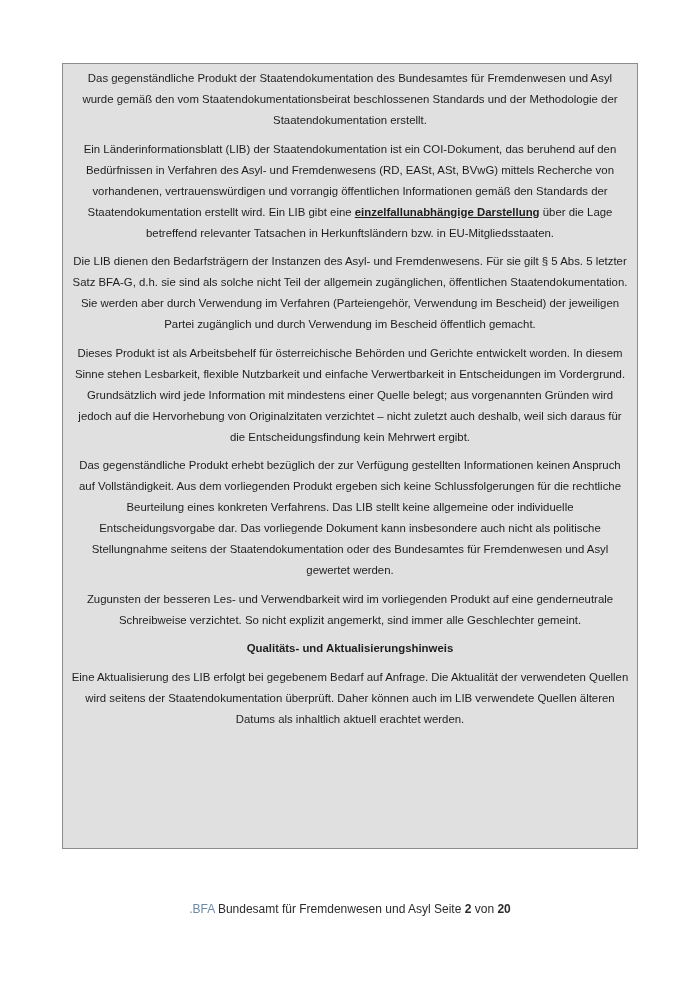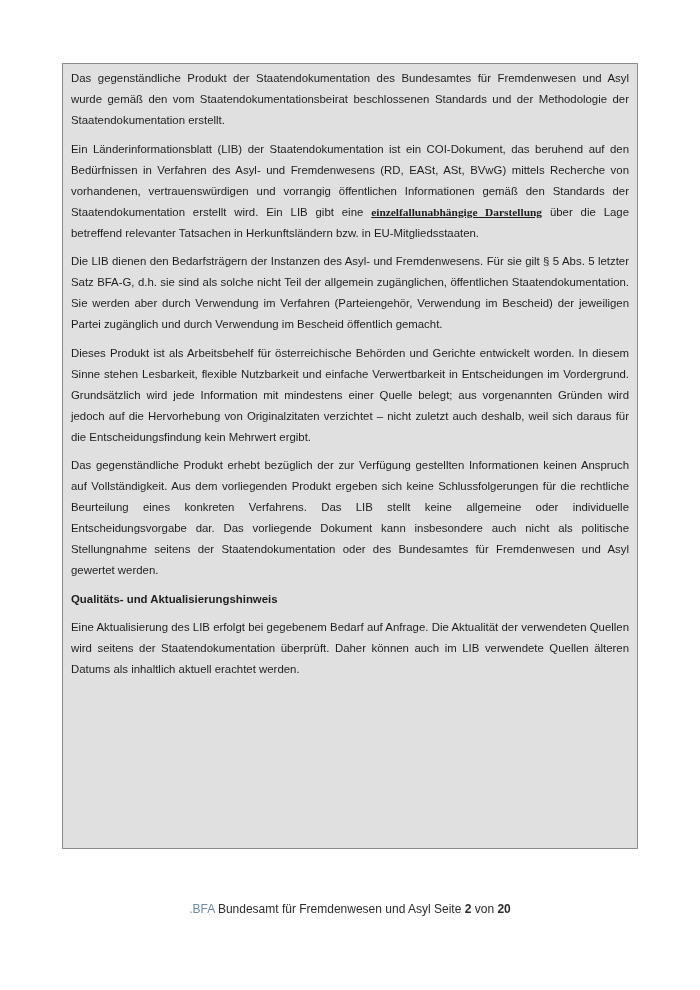--- a/index.html
+++ b/index.html
@@ -32,32 +32,32 @@
     background: var(--box-bg);
     border: 1px solid var(--box-border);
     padding: 4px 8px 7px 8px;
     color: var(--text-color);
     font-size: 11.4px;
     line-height: 21px;
     text-align: justify;
   }
   .content-box p {
     margin: 0 0 7.5px 0;
+    text-align: center;
   }
   .content-box p:last-child {
     margin-bottom: 7px;
   }
   .section-heading {
     font-weight: bold;
     text-align: left;
   }
   .em-bold-underline {
     font-weight: bold;
     text-decoration: underline;
-    font-family: Liberation Serif, serif;
   }
   .footer {
     position: absolute;
     left: 0;
     top: 903px;
     width: 700px;
     text-align: center;
     font-size: 12px;
     line-height: 12px;
     color: var(--footer-color);
@@ -74,20 +74,21 @@
 <body>
 
 <div class="page">
 
   <div class="content-box">
     <p>Das gegenständliche Produkt der Staatendokumentation des Bundesamtes für Fremdenwesen und Asyl wurde gemäß den vom Staatendokumentationsbeirat beschlossenen Standards und der Methodologie der Staatendokumentation erstellt.</p>
     <p><span>Ein Länderinformationsblatt (LIB) der Staatendokumentation ist ein COI-Dokument, das beruhend auf den Bedürfnissen in Verfahren des Asyl- und Fremdenwesens (RD, EASt, ASt, BVwG) mittels Recherche von vorhandenen, vertrauenswürdigen und vorrangig öffentlichen Informationen gemäß den Standards der Staatendokumentation erstellt wird. Ein LIB gibt eine </span><span class="em-bold-underline">einzelfallunabhängige Darstellung</span><span> über die Lage betreffend relevanter Tatsachen in Herkunftsländern bzw. in EU-Mitgliedsstaaten.</span></p>
     <p>Die LIB dienen den Bedarfsträgern der Instanzen des Asyl- und Fremdenwesens. Für sie gilt § 5 Abs. 5 letzter Satz BFA-G, d.h. sie sind als solche nicht Teil der allgemein zugänglichen, öffentlichen Staatendokumentation. Sie werden aber durch Verwendung im Verfahren (Parteiengehör, Verwendung im Bescheid) der jeweiligen Partei zugänglich und durch Verwendung im Bescheid öffentlich gemacht.</p>
     <p>Dieses Produkt ist als Arbeitsbehelf für österreichische Behörden und Gerichte entwickelt worden. In diesem Sinne stehen Lesbarkeit, flexible Nutzbarkeit und einfache Verwertbarkeit in Entscheidungen im Vordergrund. Grundsätzlich wird jede Information mit mindestens einer Quelle belegt; aus vorgenannten Gründen wird jedoch auf die Hervorhebung von Originalzitaten verzichtet – nicht zuletzt auch deshalb, weil sich daraus für die Entscheidungsfindung kein Mehrwert ergibt.</p>
     <p>Das gegenständliche Produkt erhebt bezüglich der zur Verfügung gestellten Informationen keinen Anspruch auf Vollständigkeit. Aus dem vorliegenden Produkt ergeben sich keine Schlussfolgerungen für die rechtliche Beurteilung eines konkreten Verfahrens. Das LIB stellt keine allgemeine oder individuelle Entscheidungsvorgabe dar. Das vorliegende Dokument kann insbesondere auch nicht als politische Stellungnahme seitens der Staatendokumentation oder des Bundesamtes für Fremdenwesen und Asyl gewertet werden.</p>
+    <p>Zugunsten der besseren Les- und Verwendbarkeit wird im vorliegenden Produkt auf eine genderneutrale Schreibweise verzichtet. So nicht explizit angemerkt, sind immer alle Geschlechter gemeint.</p>
     <p class="section-heading">Qualitäts- und Aktualisierungshinweis</p>
     <p>Eine Aktualisierung des LIB erfolgt bei gegebenem Bedarf auf Anfrage. Die Aktualität der verwendeten Quellen wird seitens der Staatendokumentation überprüft. Daher können auch im LIB verwendete Quellen älteren Datums als inhaltlich aktuell erachtet werden.</p>
   </div>
 
   <div class="footer">
     <span class="logo">.BFA</span>
     <span>Bundesamt für Fremdenwesen und Asyl Seite</span>
     <span class="num">2</span>
     <span>von</span>
     <span class="num">20</span>

